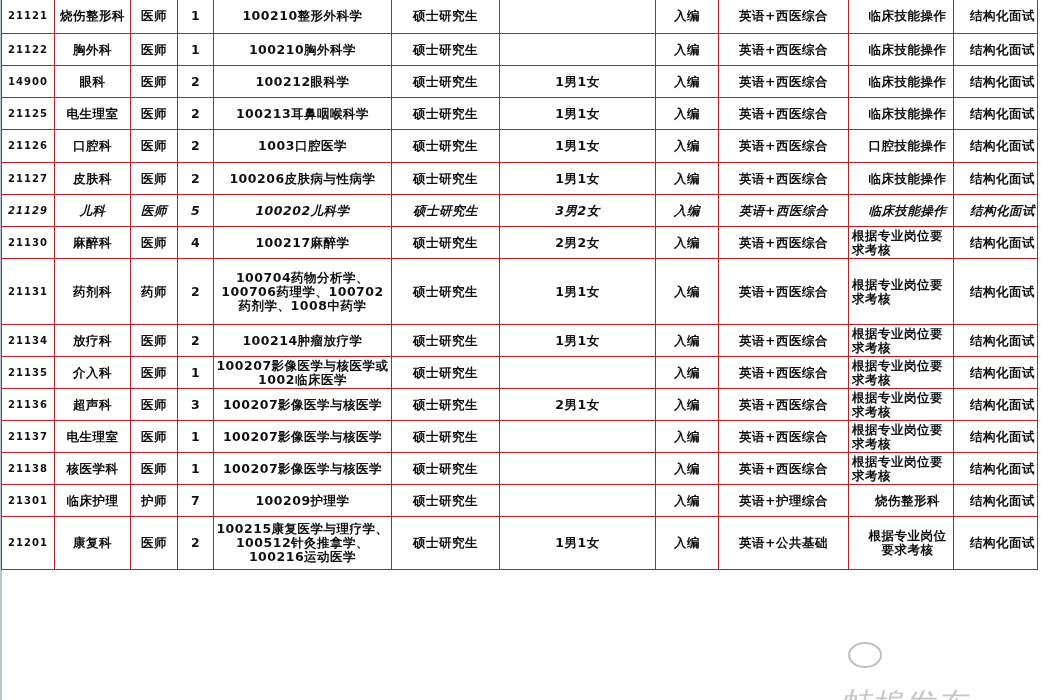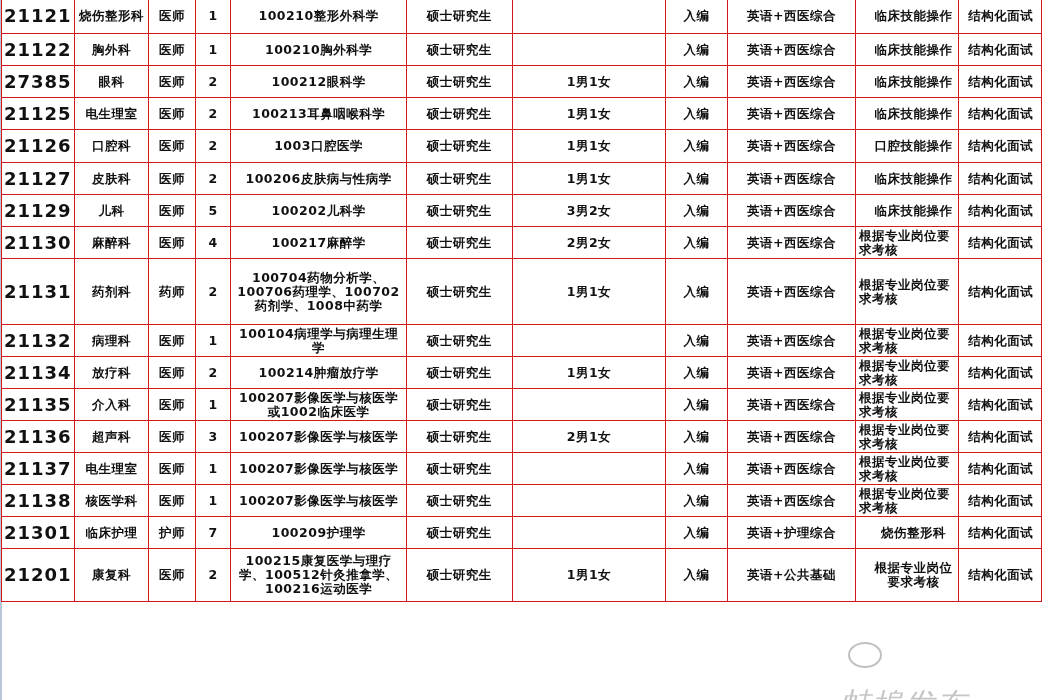--- a/index.html
+++ b/index.html
@@ -5,22 +5,22 @@
   html, body { margin:0; padding:0; background:#ffffff; }
   body { width:1042px; height:700px; overflow:hidden; position:relative;
          font-family: "DejaVu Sans", "Liberation Sans", sans-serif; }
   .leftbar { position:absolute; left:0; top:0; width:2px; height:700px; background:#b8c4d8; }
   table { position:absolute; left:1px; top:-2px; border-collapse:collapse; table-layout:fixed; }
   td { border:1.5px solid #d3171b; padding:0 2px; text-align:center; vertical-align:middle;
        font-weight:bold; font-size:12.5px; color:#111; line-height:14px; overflow:hidden;
        letter-spacing:0.5px; }
   td.req { text-align:left; font-size:12.5px; line-height:14px; padding-left:3px; }
   td.req.c { text-align:center;padding-left:15px; }
-  td.iv { text-align:center; padding-left:3px; }
-  td.id { font-size:18px; letter-spacing:1px; }
+  td.iv { text-align:right; padding-left:3px; }
+  td.id { font-size:10px; letter-spacing:1px; }
   .watermark { position:absolute; left:840px; top:640px; font-size:30px; color:rgba(150,150,150,0.55);
                font-style:italic; letter-spacing:2px; pointer-events:none;margin-top:44px; }
   .wm-icon { position:absolute; left:848px; top:642px; width:30px; height:22px; border:2px solid rgba(150,150,150,0.6);
              border-radius:50%; pointer-events:none; }
 </style>
 </head>
 <body>
 
 <div class="leftbar"></div>
 
@@ -59,21 +59,21 @@
         <td>1</td>
         <td>100210胸外科学</td>
         <td>硕士研究生</td>
         <td></td>
         <td>入编</td>
         <td>英语+西医综合</td>
         <td class="req c">临床技能操作</td>
         <td class="iv">结构化面试</td>
       </tr>
       <tr style="height: 32px;">
-        <td class="id">27385</td>
+        <td class="id">14900</td>
         <td>眼科</td>
         <td>医师</td>
         <td>2</td>
         <td>100212眼科学</td>
         <td>硕士研究生</td>
         <td>1男1女</td>
         <td>入编</td>
         <td>英语+西医综合</td>
         <td class="req c">临床技能操作</td>
         <td class="iv">结构化面试</td>
@@ -110,21 +110,21 @@
         <td>医师</td>
         <td>2</td>
         <td>100206皮肤病与性病学</td>
         <td>硕士研究生</td>
         <td>1男1女</td>
         <td>入编</td>
         <td>英语+西医综合</td>
         <td class="req c">临床技能操作</td>
         <td class="iv">结构化面试</td>
       </tr>
-      <tr style="height: 32px;">
+      <tr style="height: 32px; font-style: italic;">
         <td class="id">21129</td>
         <td>儿科</td>
         <td>医师</td>
         <td>5</td>
         <td>100202儿科学</td>
         <td>硕士研究生</td>
         <td>3男2女</td>
         <td>入编</td>
         <td>英语+西医综合</td>
         <td class="req c">临床技能操作</td>
@@ -144,33 +144,20 @@
         <td class="iv">结构化面试</td>
       </tr>
       <tr style="height: 66px;">
         <td class="id">21131</td>
         <td>药剂科</td>
         <td>药师</td>
         <td>2</td>
         <td>100704药物分析学、100706药理学、100702药剂学、1008中药学</td>
         <td>硕士研究生</td>
         <td>1男1女</td>
-        <td>入编</td>
-        <td>英语+西医综合</td>
-        <td class="req">根据专业岗位要求考核</td>
-        <td class="iv">结构化面试</td>
-      </tr>
-      <tr style="height: 32px;">
-        <td class="id">21132</td>
-        <td>病理科</td>
-        <td>医师</td>
-        <td>1</td>
-        <td>100104病理学与病理生理学</td>
-        <td>硕士研究生</td>
-        <td></td>
         <td>入编</td>
         <td>英语+西医综合</td>
         <td class="req">根据专业岗位要求考核</td>
         <td class="iv">结构化面试</td>
       </tr>
       <tr style="height: 32px;">
         <td class="id">21134</td>
         <td>放疗科</td>
         <td>医师</td>
         <td>2</td>

